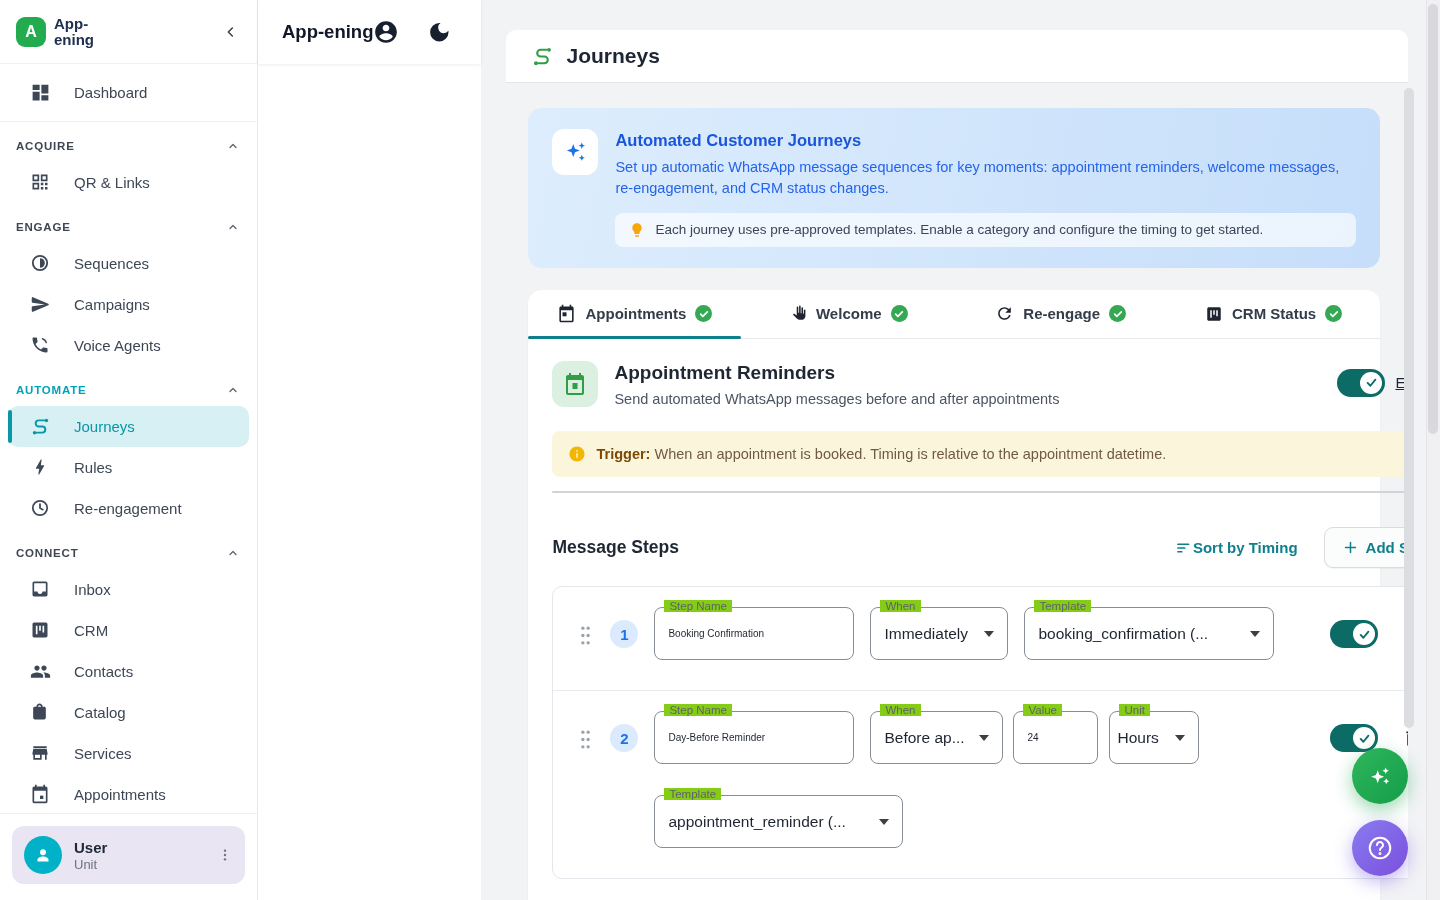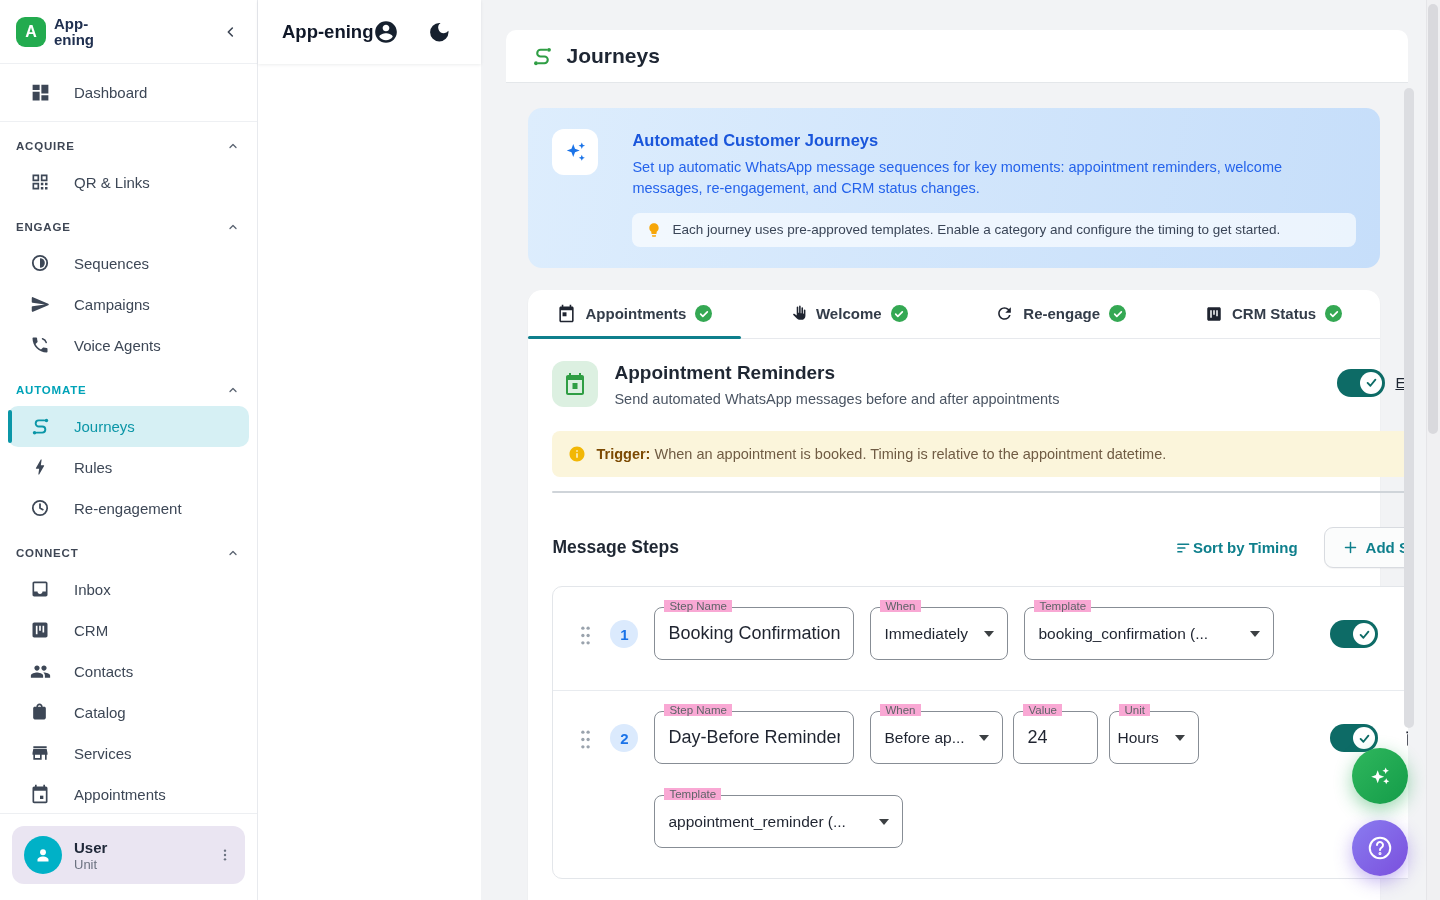--- a/index.html
+++ b/index.html
@@ -52,21 +52,21 @@
     border-radius:10px 10px 0 0; border-bottom:1px solid #e4e7ea; display:flex; align-items:center;
     padding-left:25px; gap:12px; z-index:2; }
   .page-head .ic { color:#2f9e44; }
   .page-title { font-size:21px; font-weight:650; color:#1e2633; }
 
   .scrollwrap { position:absolute; left:25px; right:32px; top:83px; bottom:0; overflow:hidden;
     padding:25px 28px 0 22px; }
 
   
   .banner { border-radius:14px; background:linear-gradient(100deg,#ddedfd 0%,#c6defa 100%);
-    padding:21px 24px; display:flex; gap:34px; }
+    padding:21px 24px; display:flex; gap:17px; }
   .banner-tile { width:46px; height:46px; min-width:46px; background:#fff; border-radius:12px;
     display:flex; align-items:center; justify-content:center; color:#1a73e8; }
   .banner-title { font-size:16.5px; font-weight:700; color:#1a56db; margin:2px 0 7px; }
   .banner-body { font-size:14.5px; color:#2563eb; line-height:1.48; max-width:980px; }
   .banner-tip { margin-top:13px; background:rgba(255,255,255,.65); border-radius:8px;
     padding:9px 14px; display:flex; align-items:center; gap:10px; font-size:13.5px; color:#3a4557; }
 
   
   .tabs-card { margin-top:22px; background:#fff; border-radius:14px 14px 0 0; min-height:600px;
     box-shadow:0 1px 2px rgba(16,24,40,.05); }
@@ -117,24 +117,24 @@
   .drag { margin-top:18px; color:#9aa3ad; cursor:grab; }
   .stepnum { margin:13px 0 0 18px; width:28px; height:28px; min-width:28px; border-radius:50%;
     background:#dbeafd; color:#1a73e8; font-weight:600; font-size:15px; display:flex;
     align-items:center; justify-content:center; }
   .fields-col { margin-left:16px; }
   .fline { display:flex; gap:16px; }
   .fline + .fline { margin-top:31px; }
 
   .mfield { position:relative; border:1.4px solid #878d95; border-radius:8px; height:53px;
     background:#fff; display:flex; align-items:center; padding:0 13px; }
-  .mfield .flabel { position:absolute; top:-8px; left:9px; background:#f9a8d4; padding:0 5px;
+  .mfield .flabel { position:absolute; top:-8px; left:9px; background:#84cc16; padding:0 5px;
     font-size:11.5px; color:#5f6368; white-space:nowrap; }
   .fvalue { font-size:15.5px; color:#1f2430; white-space:nowrap; overflow:hidden; }
-  .mfield input { border:0; outline:0; width:100%; font-size:18px; color:#1f2430;
+  .mfield input { border:0; outline:0; width:100%; font-size:10px; color:#1f2430;
     font-family:inherit; background:transparent; }
   .mfield .arr { margin-left:auto; width:0; height:0; border-left:5.5px solid transparent;
     border-right:5.5px solid transparent; border-top:6.5px solid #3c4043; }
   .mfield.sel { cursor:pointer; }
   .w-name { width:200px; } .w-when1 { width:138px; } .w-tpl1 { width:250px; }
   .w-when2 { width:133px; } .w-val { width:85px; } .w-unit { width:90px;padding-left:7px; } .w-tpl2 { width:249px; }
 
   .row-actions { margin-left:auto; display:flex; align-items:center; margin-top:13px; }
   .trash { margin-left:24px; color:#1f2430; cursor:pointer; }
 

